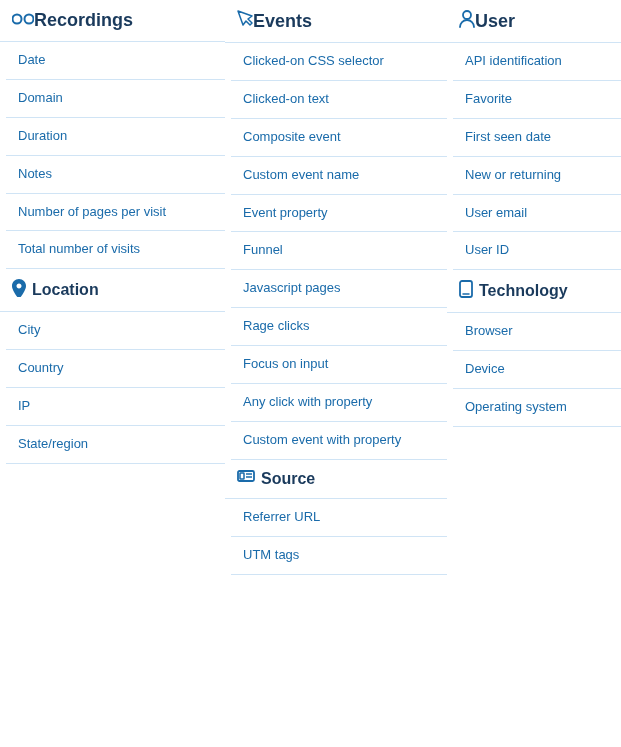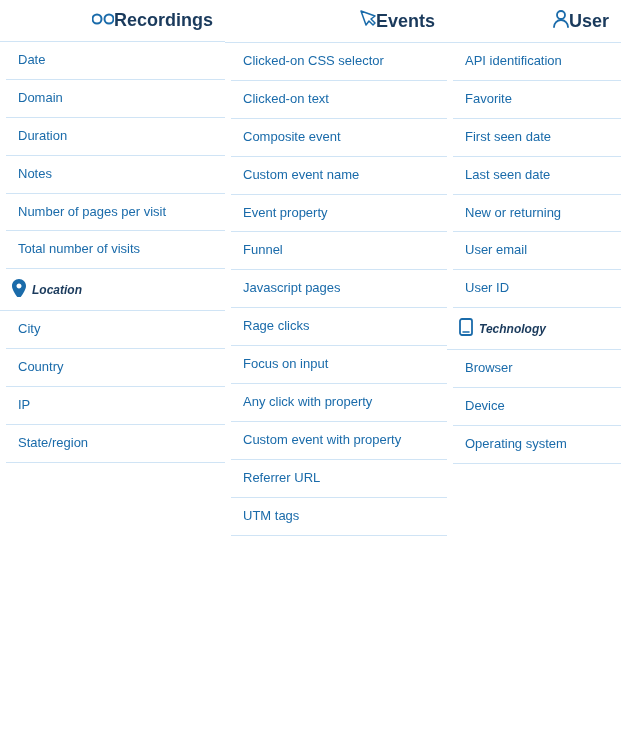--- a/index.html
+++ b/index.html
@@ -22,45 +22,43 @@
     }
     .col-header {
       display: flex;
       align-items: center;
       gap: 0;
       padding: 10px 12px 10px 12px;
       font-size: 18px;
       font-weight: 700;
       color: #1a3a5c;
       border-bottom: 1px solid #d0e4f5;
-      justify-content: flex-end;
     }
     .col-header .header-icon {
       color: #1a6baa;
       font-size: 16px;
     }
     .col-item {
       padding: 10px 12px;
       border-bottom: 1px solid #d0e4f5;
       color: #1a6baa;
       font-size: 13px;
       cursor: pointer;
       line-height: 1.3;
       margin-left: 6px;
     }
     .section-header {
       display: flex;
       align-items: center;
       gap: 6px;
       padding: 10px 12px;
-      font-size: 12px;
+      font-size: 16px;
       font-weight: 700;
       color: #1a3a5c;
       border-bottom: 1px solid #d0e4f5;
-      font-style: italic;
     }
     .section-header .header-icon {
       color: #1a6baa;
     }
   </style>
 </head>
 <body>
 
 <div class="grid">
 
@@ -109,38 +107,48 @@
     <div class="col-item">Composite event</div>
     <div class="col-item">Custom event name</div>
     <div class="col-item">Event property</div>
     <div class="col-item">Funnel</div>
     <div class="col-item">Javascript pages</div>
     <div class="col-item">Rage clicks</div>
     <div class="col-item">Focus on input</div>
     <div class="col-item">Any click with property</div>
     <div class="col-item">Custom event with property</div>
 
+    <div class="section-header">
+      <span class="header-icon">
+        <svg width="18" height="14" viewBox="0 0 18 14" fill="none">
+          <rect x="1" y="1" width="16" height="10" rx="1.5" stroke="#1a6baa" stroke-width="1.8" fill="none"></rect>
+          <rect x="3" y="3" width="4" height="6" rx="0.5" stroke="#1a6baa" stroke-width="1.5" fill="none"></rect>
+          <line x1="9" y1="4" x2="15" y2="4" stroke="#1a6baa" stroke-width="1.5"></line>
+          <line x1="9" y1="7" x2="15" y2="7" stroke="#1a6baa" stroke-width="1.5"></line>
+        </svg>
+      </span>
+      <span>Source</span>
+    </div>
     <div class="col-item">Referrer URL</div>
     <div class="col-item">UTM tags</div>
   </div>
 
   <div class="col">
     <div class="col-header">
       <span class="header-icon">
         <svg width="16" height="18" viewBox="0 0 16 18" fill="none">
           <circle cx="8" cy="5" r="4" stroke="#1a6baa" stroke-width="1.8" fill="none"></circle>
           <path d="M1 17c0-3.87 3.13-7 7-7s7 3.13 7 7" stroke="#1a6baa" stroke-width="1.8" fill="none" stroke-linecap="round"></path>
         </svg>
       </span>
       <span>User</span>
     </div>
     <div class="col-item">API identification</div>
     <div class="col-item">Favorite</div>
     <div class="col-item">First seen date</div>
-    <div class="col-item">Last seen date</div>
     <div class="col-item">New or returning</div>
     <div class="col-item">User email</div>
     <div class="col-item">User ID</div>
 
     <div class="section-header">
       <span class="header-icon">
         <svg width="14" height="18" viewBox="0 0 14 18" fill="none">
           <rect x="1" y="1" width="12" height="16" rx="2" stroke="#1a6baa" stroke-width="1.8" fill="none"></rect>
           <line x1="4" y1="14" x2="10" y2="14" stroke="#1a6baa" stroke-width="1.5" stroke-linecap="round"></line>
         </svg>

